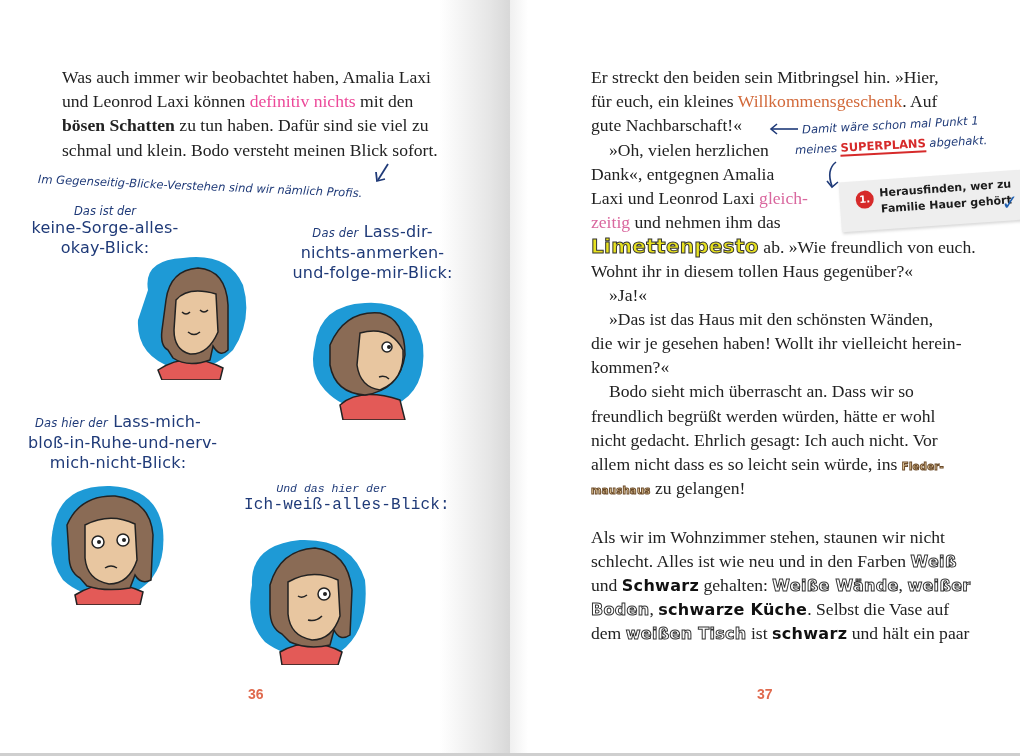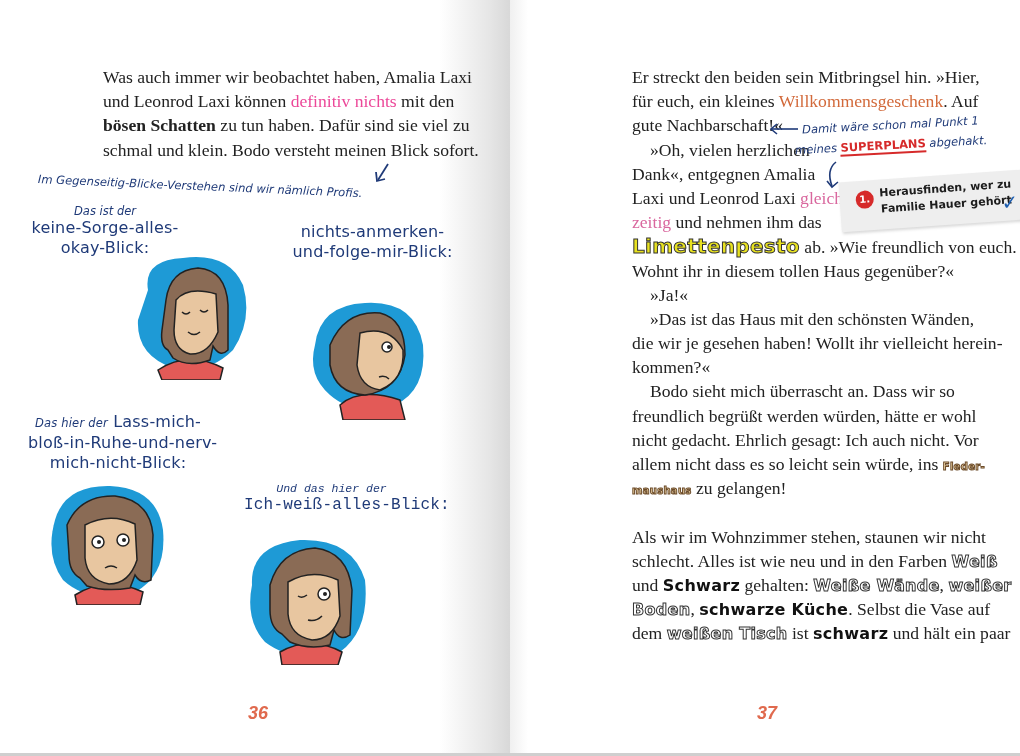--- a/index.html
+++ b/index.html
@@ -11,41 +11,41 @@
   .page-right { left: 510px; width: 510px; }
   .gutter-left { position: absolute; right: 0; top: 0; width: 70px; height: 100%;
     background: linear-gradient(to right, rgba(255,255,255,0), #e6e6e6 70%, #d8d8d8); }
   .gutter-right { position: absolute; left: 0; top: 0; width: 18px; height: 100%;
     background: linear-gradient(to right, #f0f0f0, rgba(255,255,255,0)); }
   .bottom-edge { position: absolute; left: 0; bottom: 0; width: 1020px; height: 3px; background: #cfcfcf; }
 
   .body-text { position: absolute; font-size: 17.6px; line-height: 24.2px; white-space: nowrap; }
   .left-text { left: 62px; top: 65px; }
   .right-text { left: 591px; top: 65px; }
-  .line { display: block; height: 24.2px; margin-left: 41px; }
+  .line { display: block; height: 24.2px; }
   .indent { padding-left: 18px; }
   .gap { height: 24.2px; }
 
   .c-blue { color: #ec4899; }
   .c-orange { color: #d2693a; }
   .c-pink { color: #d9679e; }
   b.bold { font-weight: bold; }
 
   .comic { font-family: "DejaVu Sans", sans-serif; font-weight: bold; letter-spacing: 0.3px; }
   .lime { color: #e8e220; -webkit-text-stroke: 1px #333; font-size: 20px; }
   .fleder { color: #f3d9a8; -webkit-text-stroke: 1px #6b4b2a; font-size: 10px; }
   .white-out { color: #fff; -webkit-text-stroke: 1px #333; font-size: 16px; }
   .black-bold { color: #111; font-size: 16px; }
 
   .hand { position: absolute; font-family: "DejaVu Sans", sans-serif; color: #1f3a78; white-space: nowrap; }
   .hand-small { font-size: 11.5px; font-style: italic; }
   .hand-big { font-size: 16px; letter-spacing: 0.2px; line-height: 20px; }
 
   .face { position: absolute; }
-  .page-num { position: absolute; top: 703px; font-family: "Liberation Sans", sans-serif; font-weight: bold; font-size: 18px; color: #e06a4e; font-style: italic; }
+  .page-num { position: absolute; top: 686px; font-family: "Liberation Sans", sans-serif; font-weight: bold; font-size: 14px; color: #e06a4e; }
 
   .note-card { position: absolute; left: 840px; top: 176px; width: 182px; height: 50px; background: #eeeeee;
     transform: rotate(-4deg); box-shadow: 1px 2px 3px rgba(0,0,0,0.15); }
   .note-num { position: absolute; left: 16px; top: 10px; width: 18px; height: 18px; border-radius: 50%;
     background: #d62a2a; color: #fff; font-family: "DejaVu Sans", sans-serif; font-weight: bold; font-size: 10px;
     line-height: 18px; text-align: center; }
   .note-text { position: absolute; left: 40px; top: 6px; font-family: "DejaVu Sans", sans-serif; font-weight: bold;
     font-size: 11px; line-height: 16px; color: #1c1c1c; text-align: center; }
   .note-check { position: absolute; right: 4px; top: 20px; font-size: 20px; color: #1f5fb0; font-family: "DejaVu Sans", sans-serif; }
   .superplans { color: #d62a2a; font-weight: bold; font-style: normal; border-bottom: 2px solid #d62a2a; }
@@ -72,20 +72,21 @@
   <path d="M16 2 L6 18" stroke="#1f3a78" stroke-width="1.8" fill="none"></path>
   <path d="M4 10 L5 19 L13 17" stroke="#1f3a78" stroke-width="1.8" fill="none"></path>
 </svg>
 
 <div class="hand" style="left:30px; top:204px; width:150px; text-align:center;">
   <div class="hand-small">Das ist der</div>
   <div class="hand-big">keine-Sorge-alles-</div>
   <div class="hand-big">okay-Blick:</div>
 </div>
 <div class="hand" style="left:290px; top:222px; width:165px; text-align:center;">
+  <div class="hand-big"><span class="hand-small">Das der</span> <span>Lass-dir-</span></div>
   <div class="hand-big">nichts-anmerken-</div>
   <div class="hand-big">und-folge-mir-Blick:</div>
 </div>
 <div class="hand" style="left:28px; top:412px; width:180px; text-align:center;">
   <div class="hand-big"><span class="hand-small">Das hier der</span> <span>Lass-mich-</span></div>
   <div class="hand-big">bloß-in-Ruhe-und-nerv-</div>
   <div class="hand-big">mich-nicht-Blick:</div>
 </div>
 <div class="hand" style="left:244px; top:482px; width:175px; text-align:center;font-family:Liberation Mono, monospace;">
   <div class="hand-small">Und das hier der</div>

